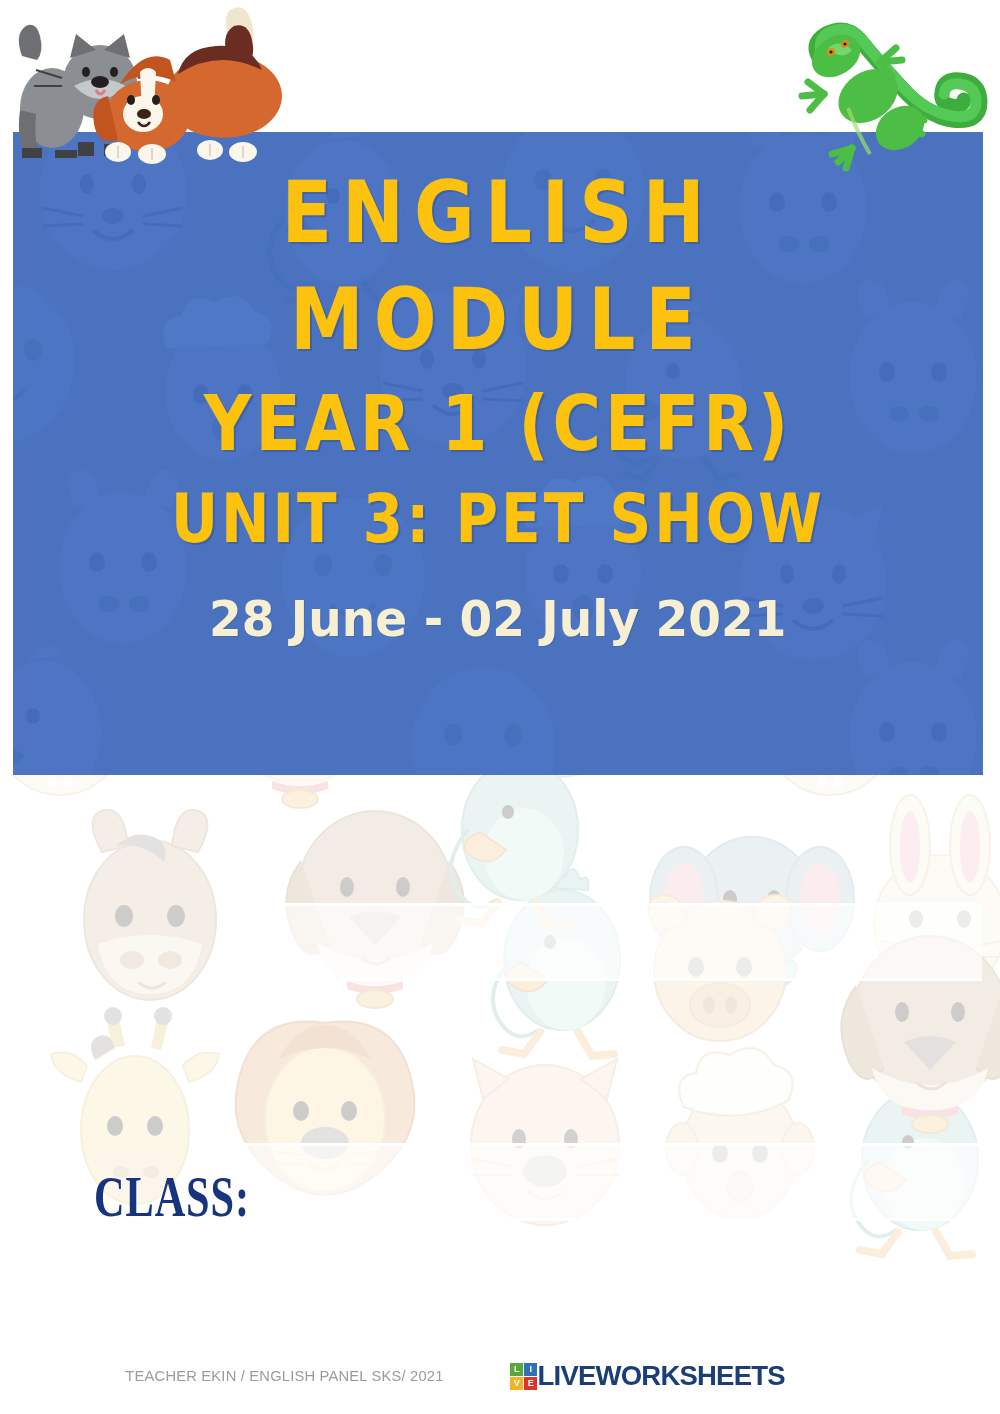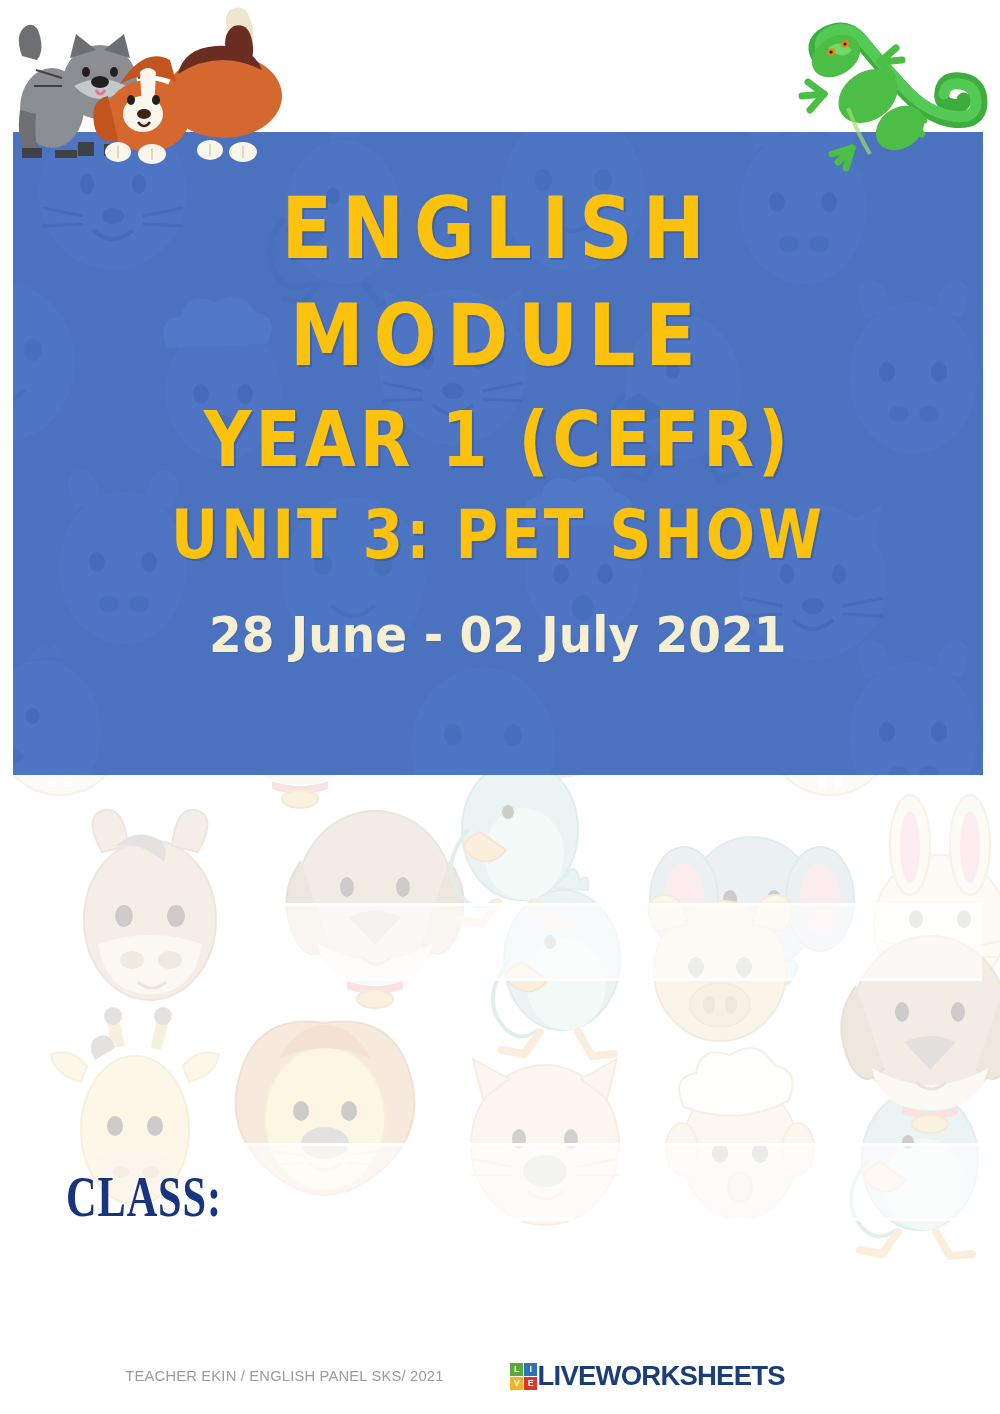--- a/index.html
+++ b/index.html
@@ -31,21 +31,21 @@
     z-index:4;
   }
   #banner .pattern { opacity:1; }
 
   .banner-inner {
     position:relative;
     z-index:3;
     width:100%; height:100%;
     display:flex; flex-direction:column;
     align-items:center; justify-content:flex-start;
-    padding-top:42px;
+    padding-top:26px;
   }
 
   .title-line {
     color:#fcc20d;
     font-family:"DejaVu Sans", sans-serif;
     font-weight:bold;
     line-height:0.98;
     text-align:center;
     white-space:nowrap;
     letter-spacing:4px;
@@ -80,21 +80,21 @@
     background:#fff;
   }
   #form-area .pattern { opacity:.30; }
 
   .field {
     position:absolute;
     display:flex; align-items:center;
     z-index:5;
   }
   #field-name  { left:82px; top:160px; }
-  #field-class { left:66px; top:395px; }
+  #field-class { left:94px; top:395px; }
 
   .field-label {
     color:#16357e;
     font-family:"Liberation Serif", serif;
     font-weight:bold;
     font-size:46px;
     letter-spacing:1px;
     transform:scaleY(1.25) scaleX(.92);
     transform-origin:left center;
     text-shadow:1px 1px 0 rgba(255,255,255,.55);

